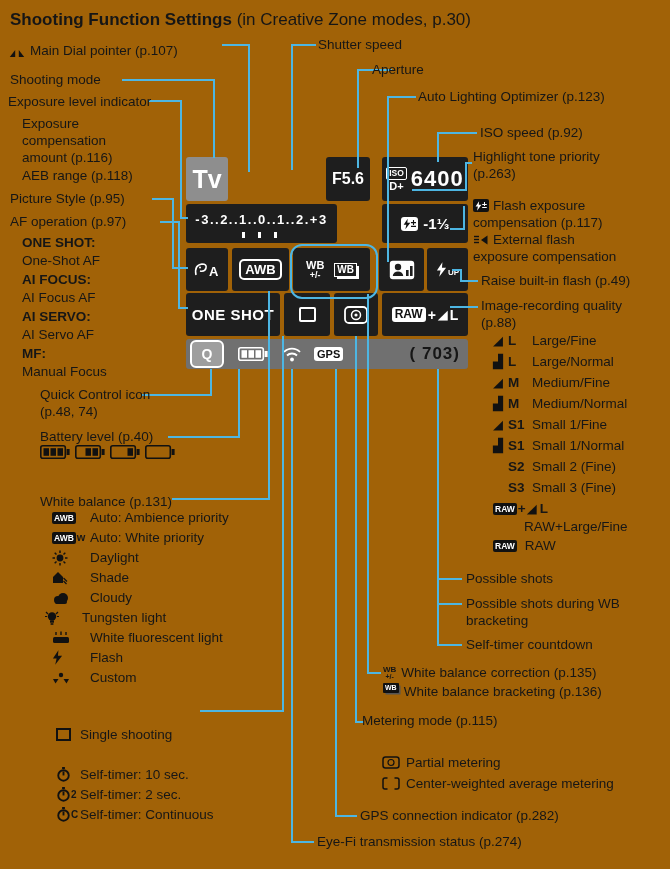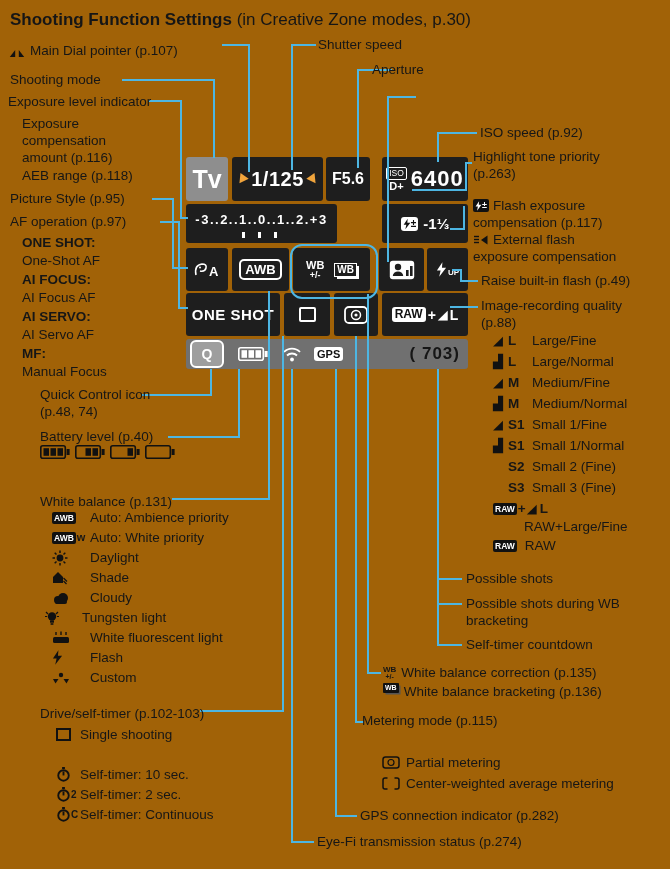--- a/index.html
+++ b/index.html
@@ -13,21 +13,21 @@
   .hl,.vl{position:absolute;background:#4db6e3}
   .hl{height:2px}.vl{width:2px}
   
   #panel{position:absolute;left:186px;top:157px;width:282px;height:212px}
   .cell{position:absolute;background:#1e1e1e;color:#fff;border-radius:3px;
         display:flex;align-items:center;justify-content:center}
   .tvcell{background:#8e8e8e;font-weight:bold;font-size:25px}
   .shotval{font-weight:bold;font-size:20px;letter-spacing:.5px}
   .arrdn{width:0;height:0;border-left:5px solid transparent;border-right:5px solid transparent;
          border-top:9px solid #f0a43c;display:inline-block}
-  .isobox{border:1.5px solid #fff;border-radius:2px;font-size:8.5px;font-weight:normal;padding:0 2px;line-height:11px}
+  .isobox{border:1.5px solid #fff;border-radius:2px;font-size:8.5px;font-weight:bold;padding:0 2px;line-height:11px}
   .dplus{font-weight:bold;font-size:11px;line-height:12px}
   .bignum{font-weight:bold;font-size:22px;letter-spacing:1px}
   .scale{font-weight:bold;font-size:13px;letter-spacing:1.5px}
   .tick{position:absolute;width:3px;height:6px;background:#fff;bottom:5px}
   .fecbox{background:#fff;border-radius:3px;display:inline-flex;align-items:center;padding:1px 2px;margin-right:5px}
   .fecval{font-weight:bold;font-size:15px}
   .awbbox{border:2px solid #fff;border-radius:5px;font-weight:bold;font-size:13px;padding:0 4px;line-height:17px}
   .wbstack{display:flex;flex-direction:column;align-items:center;line-height:10px;font-weight:bold}
   .wbstack .t{font-size:11px}.wbstack .u{font-size:9px}
   .wbb{border:1px solid #fff;padding:0 2px;box-shadow:2.5px 2.5px 0 -0.5px #fff;font-size:10px;font-weight:bold;line-height:12px}
@@ -63,25 +63,20 @@
 <body>
 
 <div id="page">
 
   <div class="ttl"><span class="main">Shooting Function Settings</span><span> (in Creative Zone modes, p.30)</span></div>
 
   <div id="panel">
     <div class="cell tvcell" style="left:0;top:0;width:42px;height:44px">
         <span>Tv</span>
       </div>
-    <div class="cell" style="left:46px;top:0;width:91px;height:44px">
-      <span class="arrdn" style="transform:rotate(35deg);margin-right:4px"></span>
-      <span class="shotval">1/125</span>
-      <span class="arrdn" style="transform:rotate(-35deg);margin-left:4px"></span>
-    </div>
     <div class="cell" style="left:140px;top:0;width:44px;height:44px">
         <span style="font-weight:bold;font-size:16px">F5.6</span>
       </div>
     <div class="cell" style="left:196px;top:0;width:86px;height:44px;gap:4px">
       <span style="display:flex;flex-direction:column;align-items:center">
         <span class="isobox">ISO</span>
         <span class="dplus">D+</span>
       </span>
       <span class="bignum">6400</span>
     </div>
@@ -381,21 +376,20 @@
       <span class="wic">
         <svg viewBox="0 0 18 14" width="18" height="14">
           <circle cx="9" cy="4" r="2.2" fill="#111"></circle>
           <path d="M1 8 H6.5 L3.5 12.5 Z" fill="#111"></path>
           <path d="M17 8 H11.5 L14.5 12.5 Z" fill="#111"></path>
         </svg>
       </span>
       <span>Custom</span>
     </div>
 
-  <div class="lbl" style="left:40px;top:705px">Drive/self-timer (p.102-103)</div>
 
   <div class="lbl drow" style="left:56px;top:726px">
       <span class="dic">
         <span style="display:inline-block;width:11px;height:9px;border:2px solid #111"></span>
       </span>
       <span>Single shooting</span>
     </div>
   <div class="lbl drow" style="left:56px;top:766px">
       <span class="dic">
         <svg viewBox="0 0 16 16" width="15" height="15">
@@ -424,20 +418,21 @@
           <circle cx="8" cy="9" r="5.6" fill="none" stroke="#111" stroke-width="2"></circle>
           <line x1="8" y1="9" x2="8" y2="4.8" stroke="#111" stroke-width="2"></line>
         </svg>
         <span class="b" style="font-size:10px">C</span>
       </span>
       <span>Self-timer: Continuous</span>
     </div>
 
   <div class="lbl" style="left:318px;top:36px">Shutter speed</div>
   <div class="lbl" style="left:372px;top:61px">Aperture</div>
+  <div class="lbl" style="left:418px;top:88px">Auto Lighting Optimizer (p.123)</div>
   <div class="lbl" style="left:480px;top:124px">ISO speed (p.92)</div>
   <div class="lbl" style="left:473px;top:148px">Highlight tone priority</div>
   <div class="lbl" style="left:473px;top:165px">(p.263)</div>
   <div class="lbl" style="left:473px;top:197px;display:flex;align-items:center">
     <span class="fecicon">
         <svg viewBox="0 0 12 16" width="7" height="10">
           <path d="M7 0 L1 9 H5 L3.5 16 L11 6 H6.5 Z" fill="#fff"></path>
         </svg>
         <span>±</span>
       </span>

